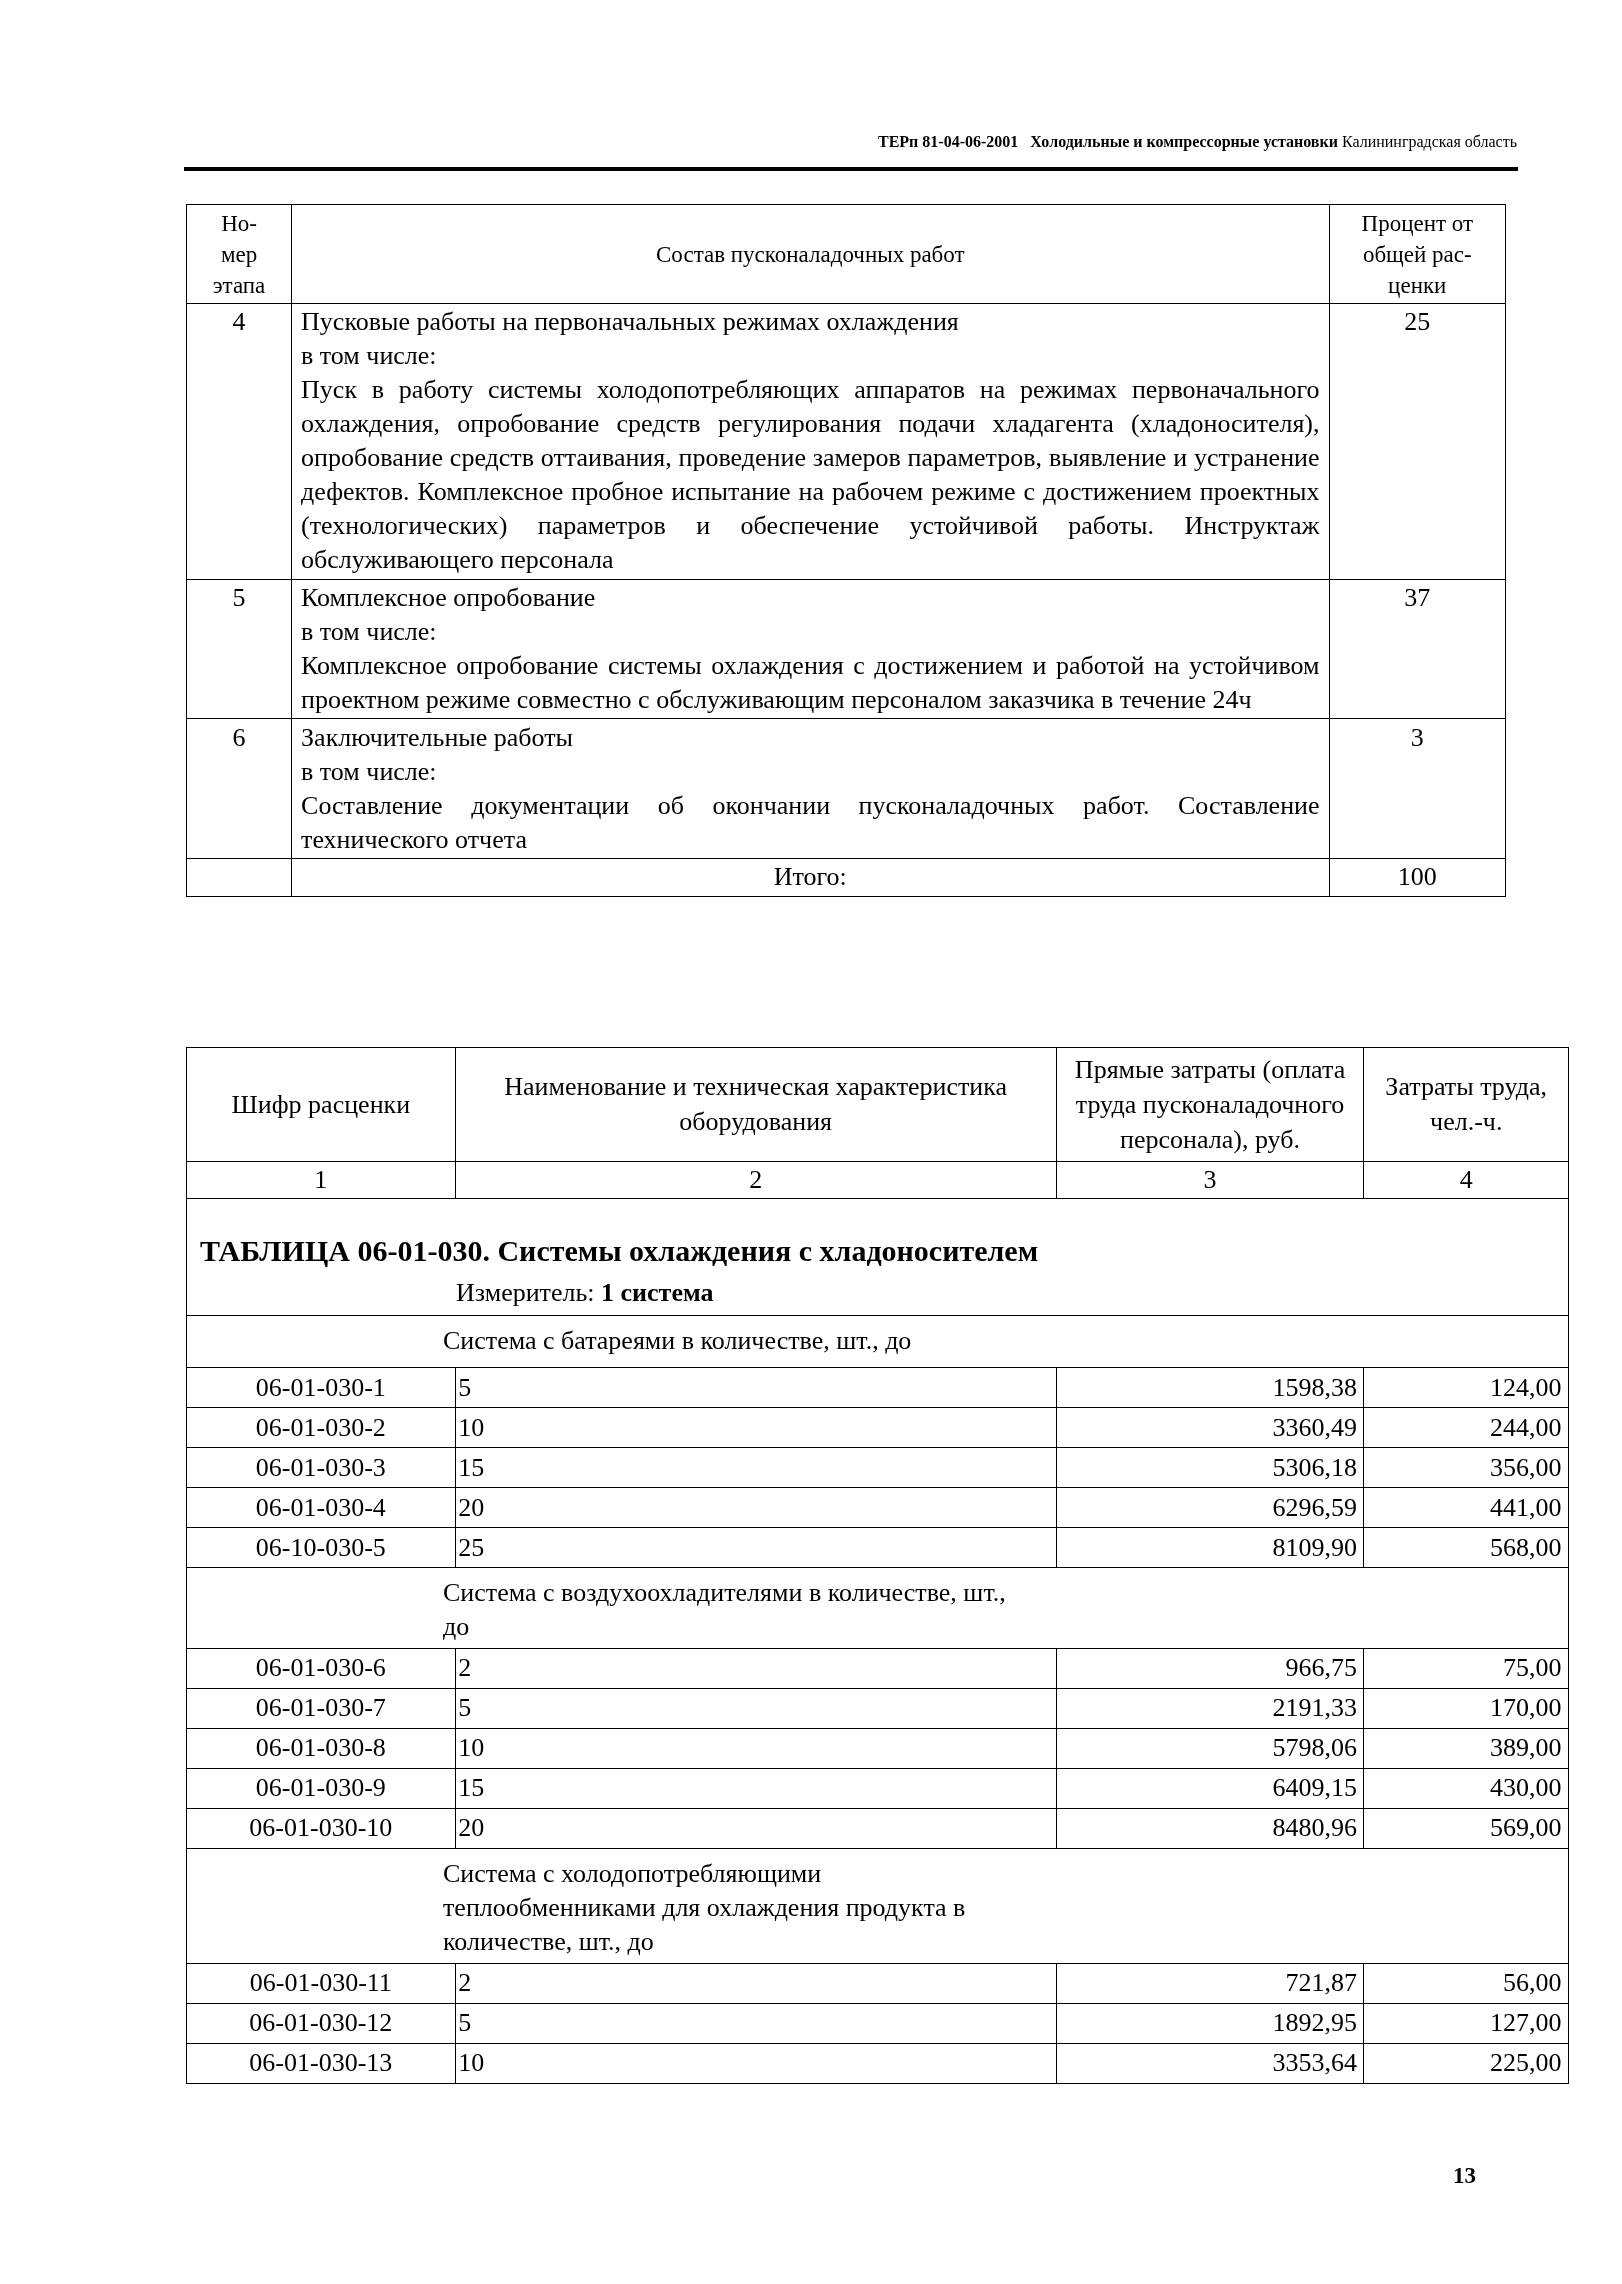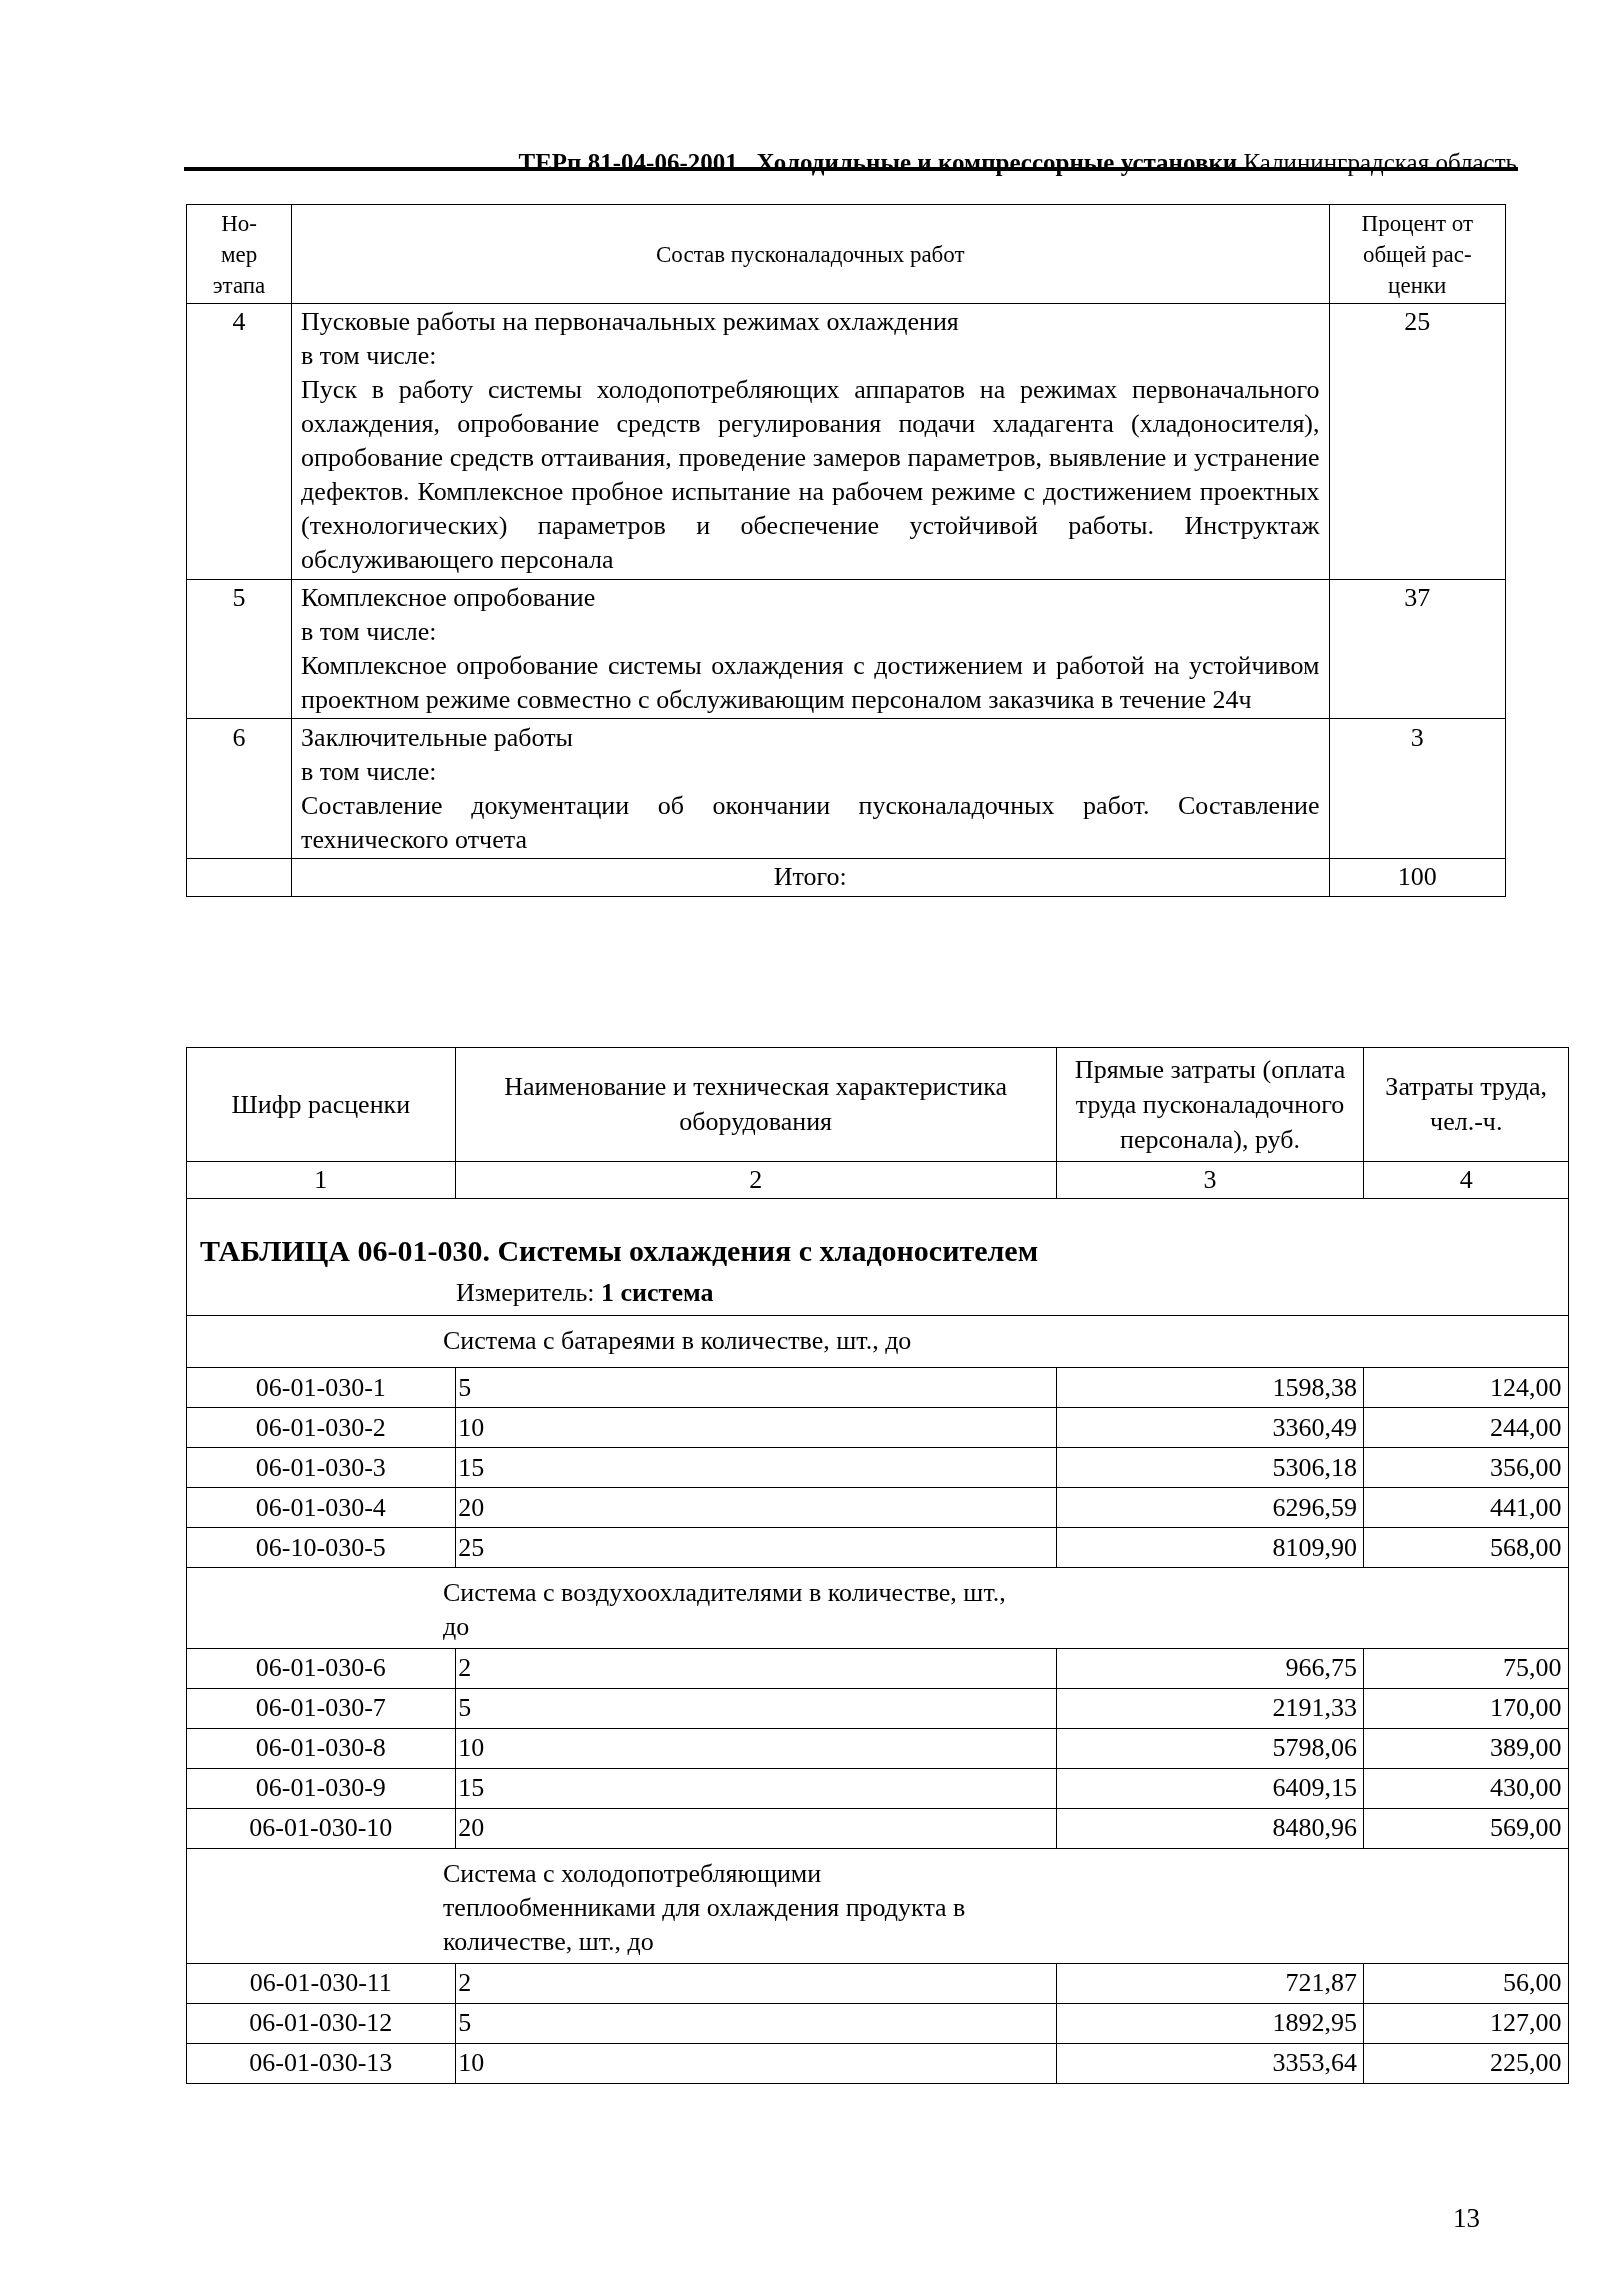--- a/index.html
+++ b/index.html
@@ -1,22 +1,22 @@
 <!DOCTYPE html>
 <html style="font-size:10.4px"><head>
   <meta charset="utf-8">
   <style>
     html, body { margin: 0; padding: 0; background: #ffffff; }
     body {
       width: 1623px; height: 2284px; position: relative; overflow: hidden;
       font-family: "Liberation Serif", "DejaVu Serif", serif; color: #000;
     }
     .header {
-      position: absolute; left: 363px; top: 149px; width: 1154px;
-      text-align: right; font-size: 25px; white-space: nowrap;
+      position: absolute; left: 363px; top: 133px; width: 1154px;
+      text-align: right; font-size: 16px; white-space: nowrap;
     }
     .header b { font-weight: bold; }
     .header-rule {
       position: absolute; left: 184px; top: 167px; width: 1334px; height: 3.9px; background: #000;
     }
     table { border-collapse: collapse; position: absolute; }
     td, th { border: 1.9px solid #000; vertical-align: top; font-weight: normal; }
 
     
     .t1 { left: 186px; top: 204px; width: 1320px; font-size: 26px; line-height: 34px; }
@@ -41,21 +41,21 @@
     .t2 .qty { text-align: left; padding-left: 2.6px; }
     .t2 .num { text-align: right; padding-right: 6.5px; }
     .t2 .title-cell { padding: 32px 13px 5.2px 13px; vertical-align: top; }
     .t2 .title-main { font-weight: bold; font-size: 30px; display: block; line-height: 39px; }
     .t2 .measure { display: block; margin-left: 256px; margin-top: 6.5px; }
     .t2 .measure b { font-weight: bold; }
     .t2 .group-cell { padding: 7.8px 3.9px 3.9px 256px; vertical-align: top; margin-left: 24px; }
     .t2 .group-cell span { display: block; }
 
     .page-number {
-      position: absolute; left: 1453px; top: 2163px; font-size: 27px; font-weight: normal; margin-top: 40px;
+      position: absolute; left: 1453px; top: 2163px; font-size: 23px; font-weight: bold;
     }
   </style>
 </head>
 <body>
 
 <div class="header">
   <b>ТЕРп 81-04-06-2001</b>&nbsp;&nbsp;
   <b>Холодильные и компрессорные установки</b>
   <span>Калининградская область</span>
 </div>

